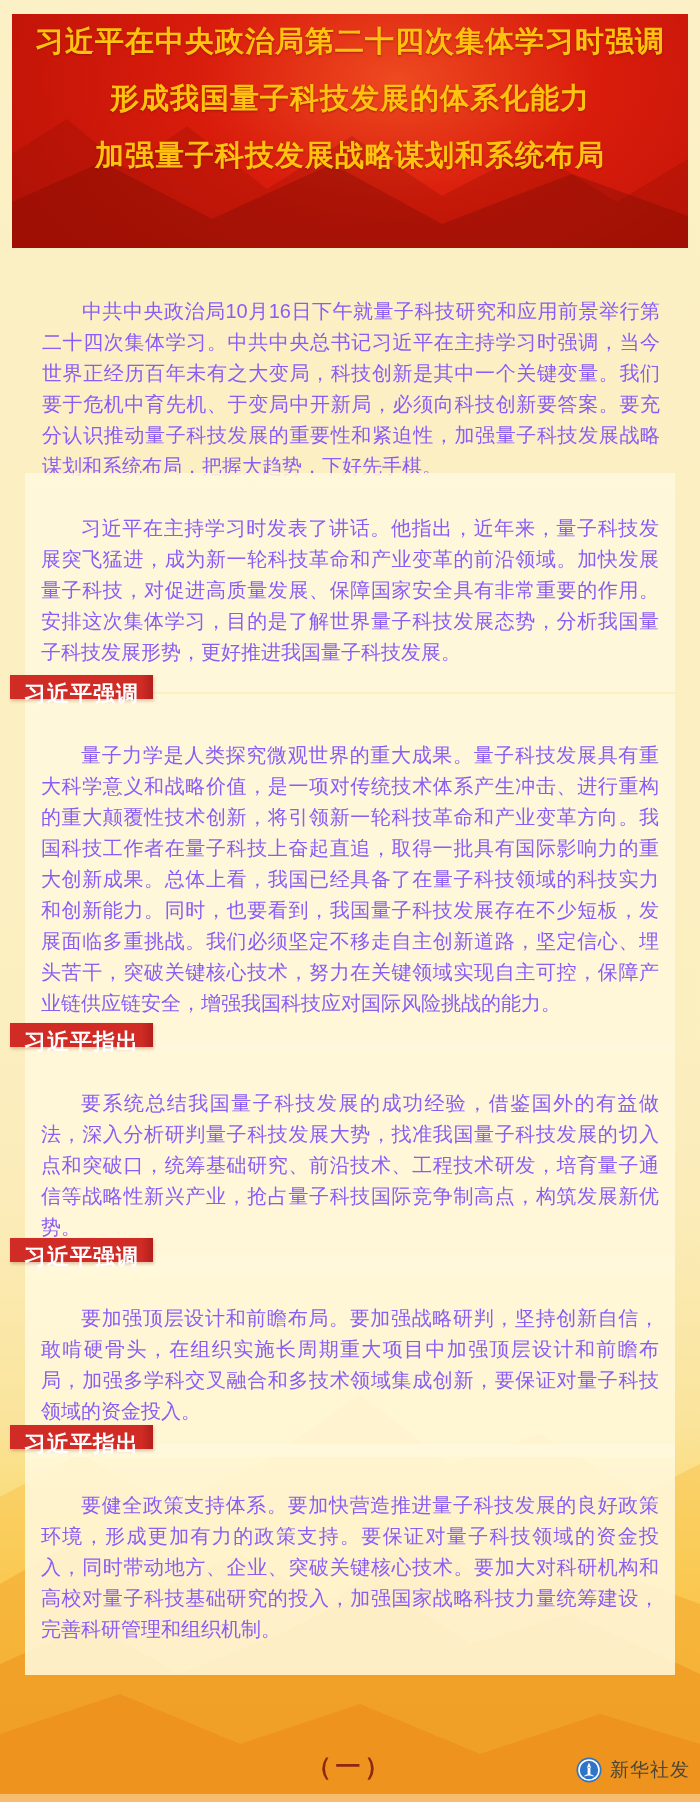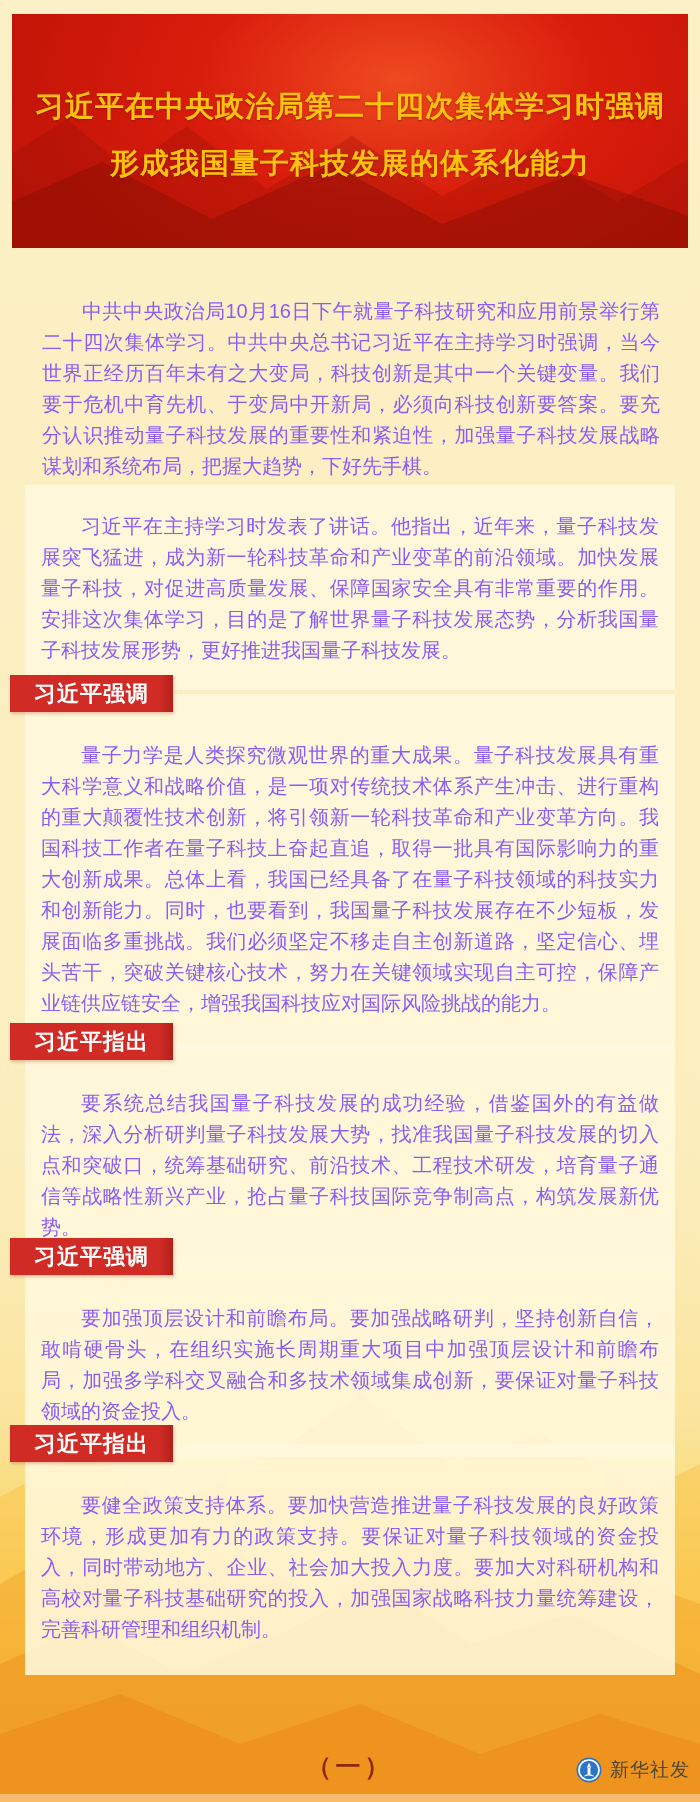--- a/index.html
+++ b/index.html
@@ -12,48 +12,48 @@
   }
   
   .banner{
     position:absolute;left:12px;top:14px;width:676px;height:234px;
     background:radial-gradient(ellipse 420px 260px at 57% 28%, #ee4a20 0%, #d91c0c 48%, #c01407 100%);
     overflow:hidden;z-index:2;
   }
   .banner svg{position:absolute;left:0;bottom:0;width:100%;height:100%;}
   .banner-titles{
     position:absolute;left:0;top:0;width:100%;height:100%;
-    display:flex;flex-direction:column;justify-content:center;align-items:center;
+    display:flex;flex-direction:column;align-items:center;
     gap:17px;padding-top:8px;box-sizing:border-box;
   }
   .title-line{
     color:#ffc30f;font-weight:bold;font-size:29px;letter-spacing:1px;
     text-shadow:0 1px 2px rgba(120,10,0,.55);white-space:nowrap;z-index:2;position:relative;
   }
   
   .para{
     font-size:20px;line-height:31px;color:#8b5cf6;text-align:justify;
     text-indent:2em;margin:0;
   }
   .intro{
     position:absolute;left:42px;width:618px;top:296px;z-index:2;
   }
   .block{
     position:absolute;left:25px;right:25px;
     background:rgba(255,248,220,0.88);
     box-sizing:border-box;z-index:2;
   }
   .block .para{padding:0;}
-  .plain-block{top:473px;padding:26px 16px 24px 16px;min-height:177px;margin-top:12px;}
+  .plain-block{top:473px;padding:40px 16px 24px 16px;min-height:177px;}
   .section{position:absolute;left:0;right:0;height:0;overflow:visible;z-index:2;}
   .badge{
     position:absolute;left:10px;top:0;z-index:4;
     background:linear-gradient(to right,#d02b25 0%,#d02b25 92%,#b21f1a 100%);
     color:#ffffff;font-weight:bold;font-size:22px;letter-spacing:1px;
-    height:37px;line-height:38px;padding:0 24px;white-space:nowrap;
+    height:24px;line-height:38px;padding:0 14px;white-space:nowrap;
     box-shadow:1px 2px 3px rgba(140,30,10,.25);
   }
   .badge:empty{display:none;}
   .badged-block{position:absolute;left:25px;right:25px;top:19px;
     background:rgba(255,248,220,0.88);box-sizing:border-box;
     padding:46px 16px 30px 16px;}
   .sec-b{top:675px;} .sec-c{top:1023px;} .sec-d{top:1238px;} .sec-e{top:1425px;}
   
   .footer-mountains{position:absolute;left:0;bottom:0;width:700px;height:470px;z-index:1;}
   .page-number{
@@ -74,20 +74,21 @@
 <body>
 
 <div class="banner">
   <svg viewBox="0 0 676 234" preserveAspectRatio="none">
     <polygon points="0,234 0,140 55,105 115,155 175,112 255,175 340,122 430,182 520,135 605,188 676,145 676,234" fill="#8f0e03" opacity="0.28"></polygon>
     <polygon points="0,234 0,188 90,148 200,205 320,150 430,210 560,160 676,202 676,234" fill="#7c0b02" opacity="0.35"></polygon>
   </svg>
   <div class="banner-titles">
     <div class="title-line">习近平在中央政治局第二十四次集体学习时强调</div>
     <div class="title-line">形成我国量子科技发展的体系化能力</div>
+    <div class="title-line">加强量子科技发展战略谋划和系统布局</div>
   </div>
 </div>
 
 <p class="para intro">中共中央政治局10月16日下午就量子科技研究和应用前景举行第二十四次集体学习。中共中央总书记习近平在主持学习时强调，当今世界正经历百年未有之大变局，科技创新是其中一个关键变量。我们要于危机中育先机、于变局中开新局，必须向科技创新要答案。要充分认识推动量子科技发展的重要性和紧迫性，加强量子科技发展战略谋划和系统布局，把握大趋势，下好先手棋。</p>
 
 <div class="block plain-block">
   <p class="para">习近平在主持学习时发表了讲话。他指出，近年来，量子科技发展突飞猛进，成为新一轮科技革命和产业变革的前沿领域。加快发展量子科技，对促进高质量发展、保障国家安全具有非常重要的作用。安排这次集体学习，目的是了解世界量子科技发展态势，分析我国量子科技发展形势，更好推进我国量子科技发展。</p>
 </div>
 
 <div class="section sec-b">
@@ -107,21 +108,21 @@
 <div class="section sec-d">
   <div class="badge">习近平强调</div>
   <div class="badged-block">
     <p class="para">要加强顶层设计和前瞻布局。要加强战略研判，坚持创新自信，敢啃硬骨头，在组织实施长周期重大项目中加强顶层设计和前瞻布局，加强多学科交叉融合和多技术领域集成创新，要保证对量子科技领域的资金投入。</p>
   </div>
 </div>
 
 <div class="section sec-e">
   <div class="badge">习近平指出</div>
   <div class="badged-block">
-    <p class="para">要健全政策支持体系。要加快营造推进量子科技发展的良好政策环境，形成更加有力的政策支持。要保证对量子科技领域的资金投入，同时带动地方、企业、社会加大投入力度。要加大对科研机构和高校对量子科技基础研究的投入，加强国家战略科技力量统筹建设，完善科研管理和组织机制。</p>
+    <p class="para">要健全政策支持体系。要加快营造推进量子科技发展的良好政策环境，形成更加有力的政策支持。要保证对量子科技领域的资金投入，同时带动地方、企业、突破关键核心技术。要加大对科研机构和高校对量子科技基础研究的投入，加强国家战略科技力量统筹建设，完善科研管理和组织机制。</p>
   </div>
 </div>
 
 <svg class="footer-mountains" viewBox="0 0 700 470" preserveAspectRatio="none">
   <polygon points="0,165 80,122 170,172 260,132 360,62 450,132 540,102 640,162 700,132 700,470 0,470" fill="#f8bf45" opacity="0.45"></polygon>
   <polygon points="0,252 70,212 150,262 240,222 330,272 420,202 500,262 590,232 700,272 700,470 0,470" fill="#f3a82e" opacity="0.55"></polygon>
   <polygon points="0,332 90,292 180,342 280,302 380,252 470,312 570,282 700,342 700,470 0,470" fill="#ef9a22" opacity="0.70"></polygon>
   <polygon points="0,402 120,362 240,412 360,372 480,422 600,382 700,412 700,470 0,470" fill="#eb8f1c" opacity="0.75"></polygon>
 </svg>
 

